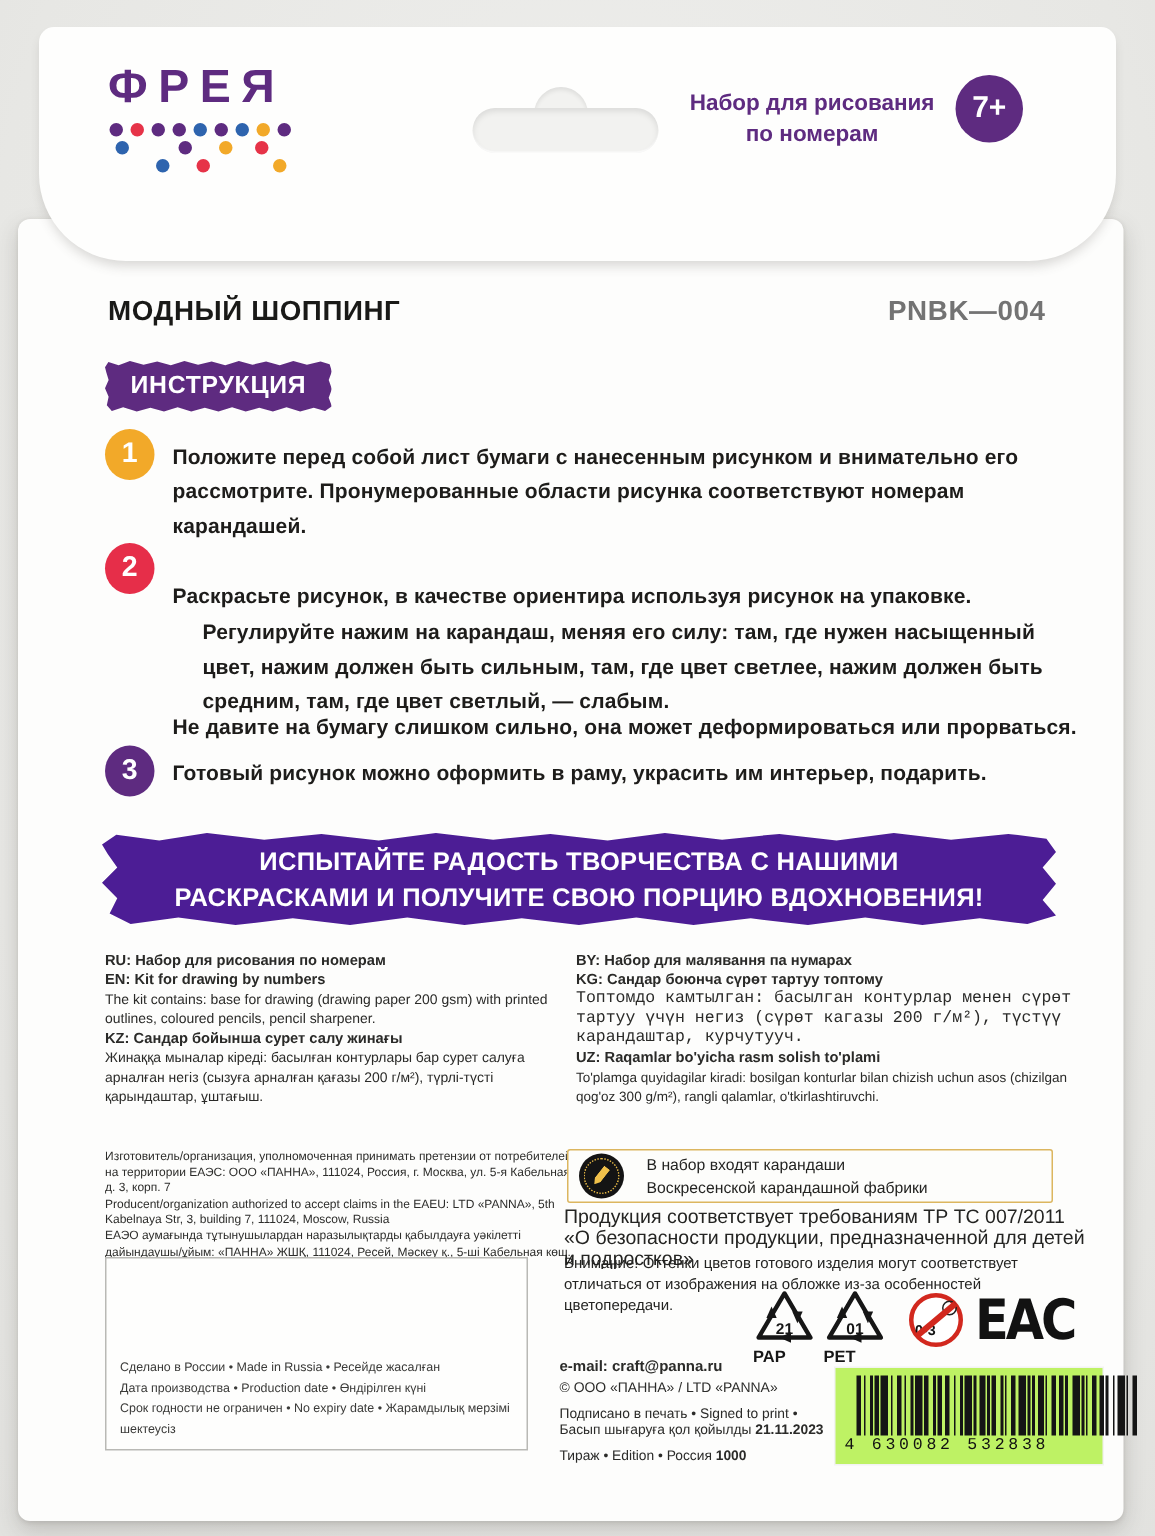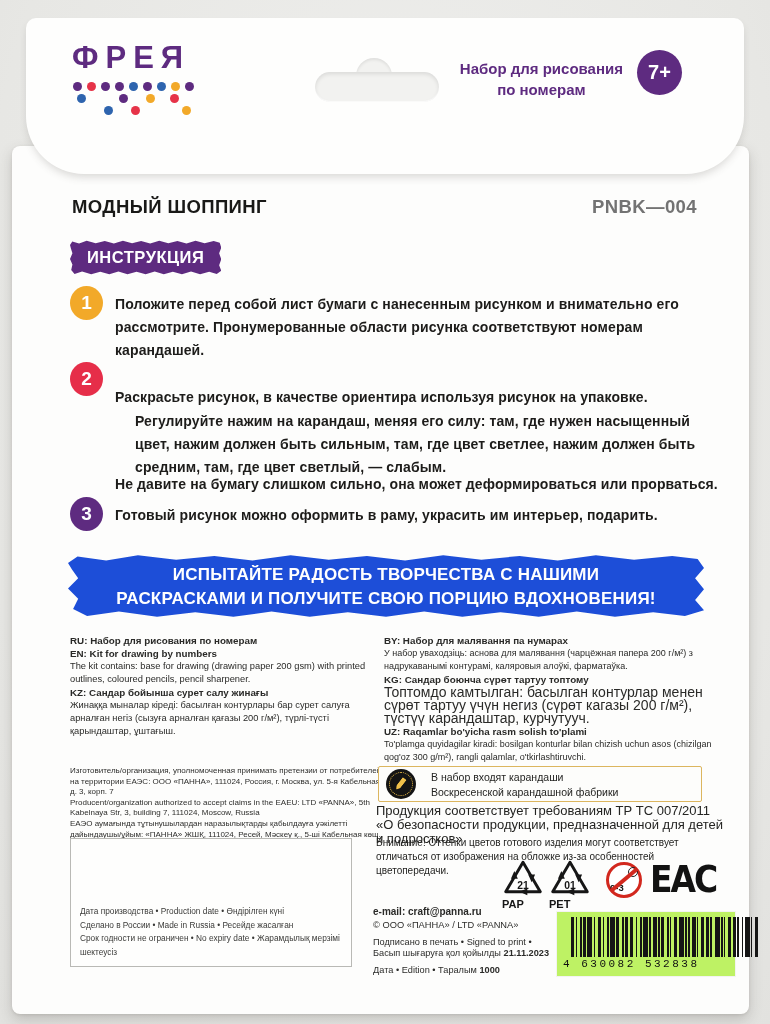--- a/index.html
+++ b/index.html
@@ -23,21 +23,21 @@
   .ptype{position:absolute;right:121px;top:40px;text-align:center;color:#5E2B80;font-weight:bold;font-size:15px;line-height:21px;}
   .age{position:absolute;left:611px;top:32px;width:45px;height:45px;border-radius:50%;background:#5E2B80;
        color:#fff;font-weight:bold;font-size:20px;line-height:45px;text-align:center;}
   
   .t-name{left:60px;top:50px;font-size:18.5px;font-weight:bold;letter-spacing:.4px;color:#191917;}
   .t-sku{right:52px;top:50px;font-size:18.5px;font-weight:bold;letter-spacing:.4px;color:#737373;}
   
   .ragged{clip-path:polygon(0% 14%,1.5% 4%,6% 10%,11% 2%,17% 9%,23% 3%,29% 10%,35% 2%,41% 9%,47% 3%,53% 10%,59% 2%,65% 9%,71% 3%,77% 10%,83% 2%,89% 9%,95% 3%,99% 8%,100% 22%,98.6% 38%,100% 55%,98.6% 72%,100% 88%,97% 97%,92% 91%,86% 98%,80% 90%,74% 98%,68% 91%,62% 98%,56% 90%,50% 98%,44% 91%,38% 98%,32% 90%,26% 98%,20% 91%,14% 98%,8% 90%,3% 97%,0.8% 86%,1.6% 70%,0% 54%,1.6% 38%,0.6% 24%);}
   .instr-badge{left:58px;top:94px;background:#5E2B80;color:#fff;font-size:16.5px;font-weight:bold;
                letter-spacing:.5px;padding:8px 17px;}
-  .banner{left:56px;top:408px;width:636px;height:64px;background:#1d4ed8;color:#fff;text-align:center;
+  .banner{left:56px;top:408px;width:636px;height:64px;background:#4c1d95;color:#fff;text-align:center;
           font-size:17px;font-weight:bold;line-height:24px;padding-top:9px;box-sizing:border-box;letter-spacing:.2px;}
   
   .step-circle{width:33px;height:34px;border-radius:50%;color:#fff;font-weight:bold;font-size:19px;
                text-align:center;line-height:34px;}
   .step-text{font-size:14px;font-weight:bold;color:#1d1c1a;line-height:23px;letter-spacing:.1px;}
   
   .lang-col{color:#2a2a28;}
   .lang-h{font-weight:bold;font-size:9.8px;line-height:13px;}
   .lang-b{font-size:9.3px;line-height:13px;}
   
@@ -104,37 +104,36 @@
 
     <div class="abs lang-col" style="left:58px;top:488px;width:318px;">
       <div class="lang-h">RU: Набор для рисования по номерам</div>
       <div class="lang-h">EN: Kit for drawing by numbers</div>
       <div class="lang-b">The kit contains: base for drawing (drawing paper 200 gsm) with printed outlines, coloured pencils, pencil sharpener.</div>
       <div class="lang-h">KZ: Сандар бойынша сурет салу жинағы</div>
       <div class="lang-b">Жинаққа мыналар кіреді: басылған контурлары бар сурет салуға арналған негіз (сызуға арналған қағазы 200 г/м²), түрлі-түсті қарындаштар, ұштағыш.</div>
     </div>
     <div class="abs lang-col" style="left:372px;top:488px;width:336px;">
       <div class="lang-h">BY: Набор для малявання па нумарах</div>
-      <div class="lang-b" style="font-size:9px;">У набор уваходзіць: аснова для малявання (чарцёжная папера 200 г/м²) з надрукаванымі контурамі, каляровыя алоўкі, фарматаўка.</div>
       <div class="lang-h">KG: Сандар боюнча сүрөт тартуу топтому</div>
-      <div class="lang-b" style="font-size:14px;">Топтомдо камтылган: басылган контурлар менен сүрөт тартуу үчүн негиз (сүрөт кагазы 200 г/м²), түстүү карандаштар, курчутууч.</div>
+      <div class="lang-b" style="font-size:11px;font-family:Liberation Mono, monospace;">Топтомдо камтылган: басылган контурлар менен сүрөт тартуу үчүн негиз (сүрөт кагазы 200 г/м²), түстүү карандаштар, курчутууч.</div>
       <div class="lang-h">UZ: Raqamlar bo'yicha rasm solish to'plami</div>
       <div class="lang-b" style="font-size:9px;">To'plamga quyidagilar kiradi: bosilgan konturlar bilan chizish uchun asos (chizilgan qog'oz 300 g/m²), rangli qalamlar, o'tkirlashtiruvchi.</div>
     </div>
 
     <div class="abs manuf">
       <div>Изготовитель/организация, уполномоченная принимать претензии от потребителей на территории ЕАЭС: ООО «ПАННА», 111024, Россия, г. Москва, ул. 5-я Кабельная, д. 3, корп. 7</div>
       <div>Producent/organization authorized to accept claims in the EAEU: LTD «PANNA», 5th Kabelnaya Str, 3, building 7, 111024, Moscow, Russia</div>
       <div>ЕАЭО аумағында тұтынушылардан наразылықтарды қабылдауға уәкілетті дайындаушы/ұйым: «ПАННА» ЖШҚ, 111024, Ресей, Мәскеу қ., 5-ші Кабельная көш., 3 үй, 7 корп.</div>
     </div>
 
     <div class="abs date-box">
       <div class="date-lines">
+        <div>Сделано в России • Made in Russia • Ресейде жасалған</div>
         <div>Дата производства • Production date • Өндірілген күні</div>
-        <div>Сделано в России • Made in Russia • Ресейде жасалған</div>
         <div>Срок годности не ограничен • No expiry date • Жарамдылық мерзімі шектеусіз</div>
       </div>
     </div>
 
     <div class="abs pencil-box">
       <div class="factory-badge">
         <div class="factory-ring"></div>
         <div class="factory-pencil"></div>
       </div>
       <div class="pencil-text">
@@ -178,21 +177,21 @@
 
     <div class="abs footer-mid">
       <div class="f-email">e-mail: craft@panna.ru</div>
       <div class="f-copy">© ООО «ПАННА» / LTD «PANNA»</div>
       <div class="f-line f-gap">Подписано в печать • Signed to print •</div>
       <div class="f-line">
         <span>Басып шығаруға қол қойылды</span>
         <span class="f-bold">21.11.2023</span>
       </div>
       <div class="f-line f-gap">
-        <span>Дата • Edition • Таралым</span>
+        <span>Тираж • Edition • Россия</span>
         <span class="f-bold">1000</span>
       </div>
     </div>
 
     <div class="abs barcode">
       <div class="bc-bars"><span style="width: 3.1px; margin-right: 1.45px;"></span><span style="width: 1.55px; margin-right: 2.9px;"></span><span style="width: 1.55px; margin-right: 1.45px;"></span><span style="width: 3.1px; margin-right: 1.45px;"></span><span style="width: 4.65px; margin-right: 1.45px;"></span><span style="width: 1.55px; margin-right: 2.9px;"></span><span style="width: 3.1px; margin-right: 1.45px;"></span><span style="width: 1.55px; margin-right: 2.9px;"></span><span style="width: 1.55px; margin-right: 1.45px;"></span><span style="width: 4.65px; margin-right: 1.45px;"></span><span style="width: 3.1px; margin-right: 2.9px;"></span><span style="width: 1.55px; margin-right: 1.45px;"></span><span style="width: 3.1px; margin-right: 1.45px;"></span><span style="width: 3.1px; margin-right: 2.9px;"></span><span style="width: 1.55px; margin-right: 2.9px;"></span><span style="width: 1.55px; margin-right: 1.45px;"></span><span style="width: 4.65px; margin-right: 1.45px;"></span><span style="width: 1.55px; margin-right: 2.9px;"></span><span style="width: 3.1px; margin-right: 1.45px;"></span><span style="width: 1.55px; margin-right: 1.45px;"></span><span style="width: 3.1px; margin-right: 2.9px;"></span><span style="width: 1.55px; margin-right: 1.45px;"></span><span style="width: 1.55px; margin-right: 2.9px;"></span><span style="width: 3.1px; margin-right: 1.45px;"></span><span style="width: 4.65px; margin-right: 1.45px;"></span><span style="width: 1.55px; margin-right: 1.45px;"></span><span style="width: 1.55px; margin-right: 2.9px;"></span><span style="width: 3.1px; margin-right: 1.45px;"></span><span style="width: 1.55px; margin-right: 2.9px;"></span><span style="width: 3.1px; margin-right: 1.45px;"></span><span style="width: 3.1px; margin-right: 1.45px;"></span><span style="width: 1.55px; margin-right: 2.9px;"></span><span style="width: 4.65px; margin-right: 1.45px;"></span><span style="width: 1.55px; margin-right: 1.45px;"></span><span style="width: 1.55px; margin-right: 2.9px;"></span><span style="width: 3.1px; margin-right: 1.45px;"></span><span style="width: 3.1px; margin-right: 1.45px;"></span><span style="width: 1.55px; margin-right: 2.9px;"></span><span style="width: 1.55px; margin-right: 1.45px;"></span><span style="width: 4.65px; margin-right: 1.45px;"></span><span style="width: 1.55px; margin-right: 2.9px;"></span><span style="width: 3.1px; margin-right: 1.45px;"></span></div>
       <div class="bc-digits">4 630082 532838</div>
     </div>
 
   </div>

